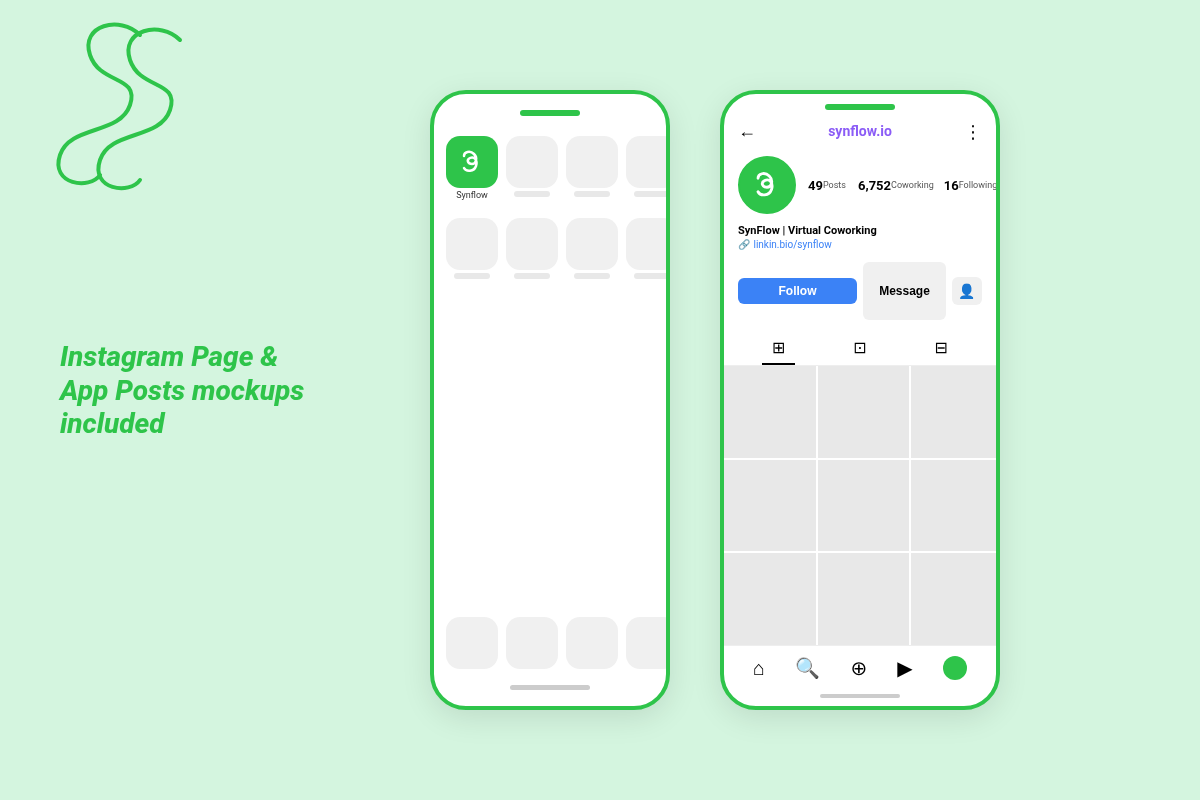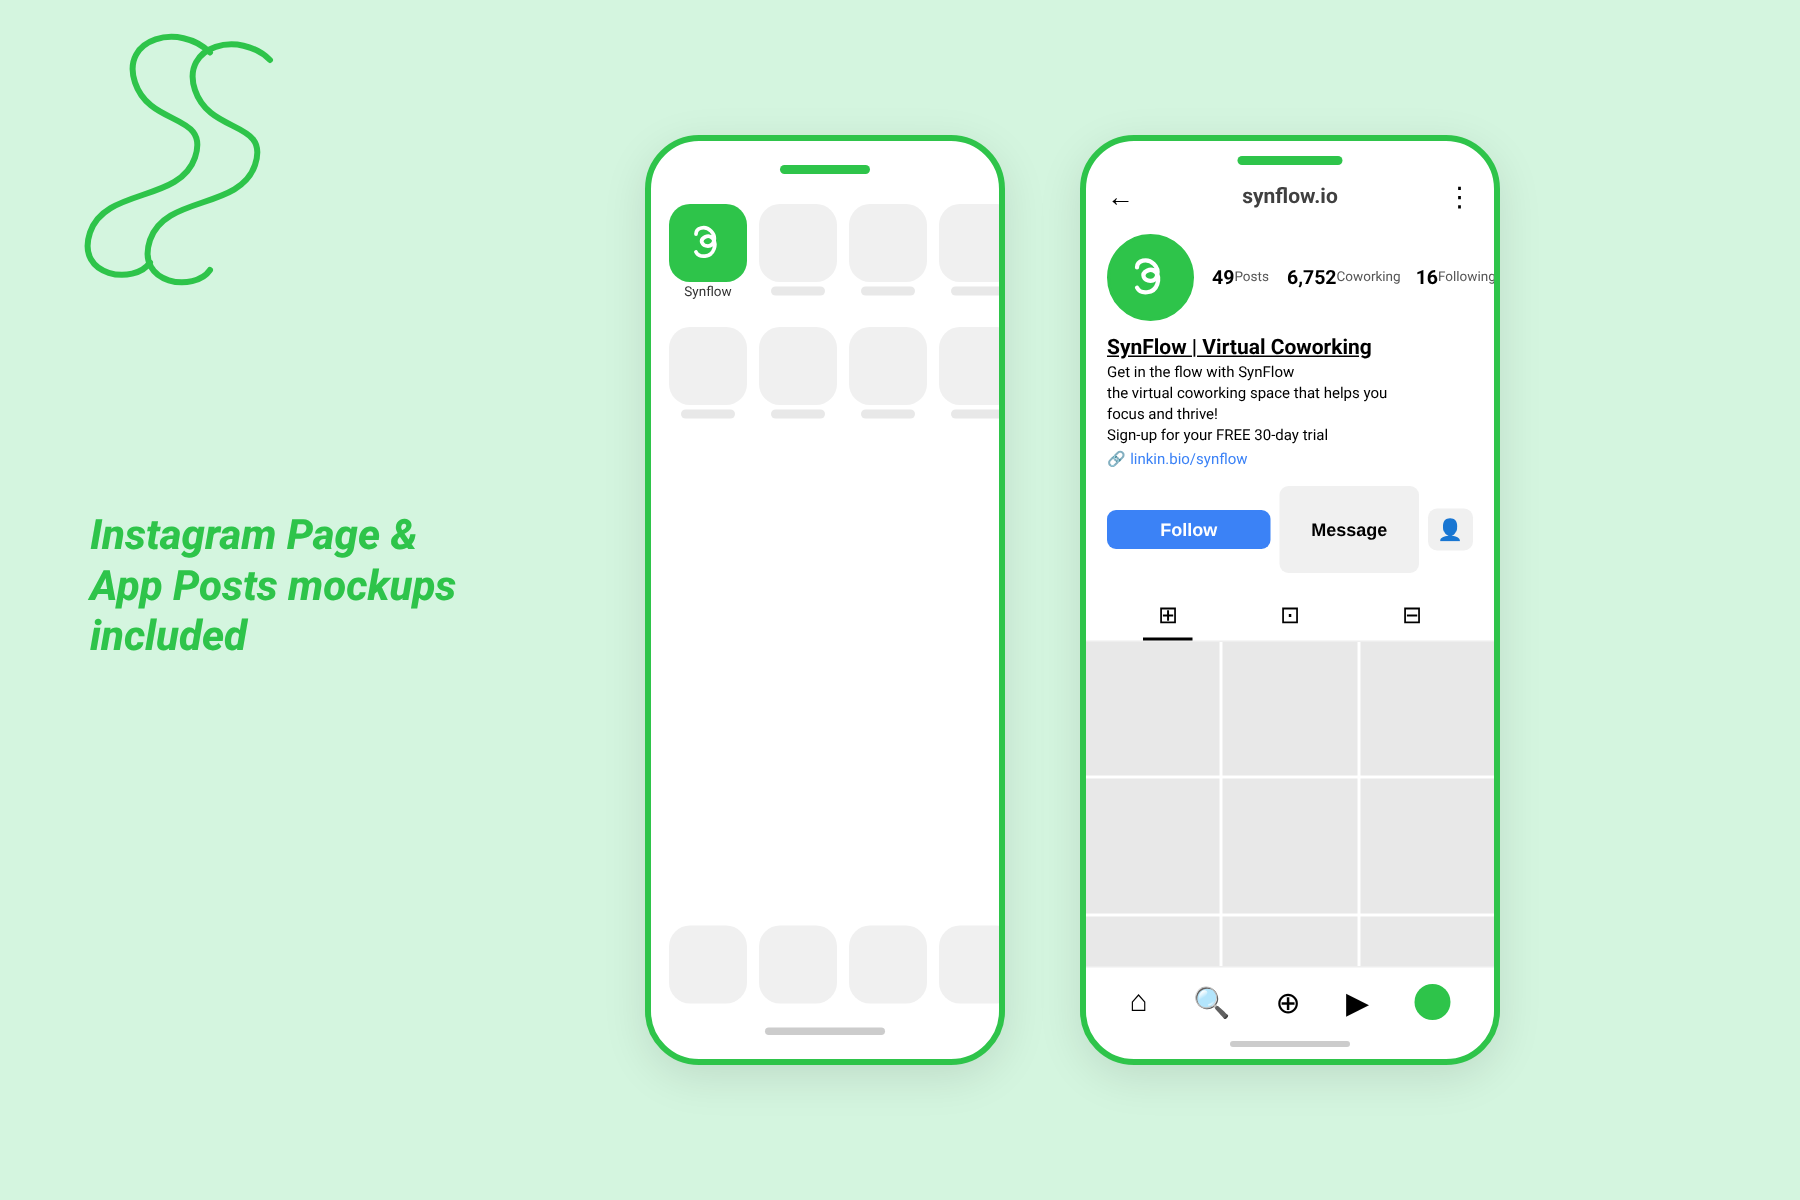--- a/index.html
+++ b/index.html
@@ -175,21 +175,21 @@
 
     .ig-back-icon {
       font-size: 18px;
       color: #000;
       cursor: pointer;
     }
 
     .ig-username {
       font-size: 14px;
       font-weight: 700;
-      color: #404040;
+      color: #8b5cf6;
     }
 
     .ig-more-icon {
       font-size: 18px;
       color: #000;
     }
 
     .ig-profile-section {
       display: flex;
       align-items: center;
@@ -230,25 +230,24 @@
     .ig-stat-label {
       font-size: 9px;
       color: #555;
     }
 
     .ig-bio-section {
       padding: 2px 14px 8px;
     }
 
     .ig-bio-name {
-      font-size: 14px;
+      font-size: 11px;
       font-weight: 700;
       color: #000;
       margin-bottom: 2px;
-      text-decoration: underline;
     }
 
     .ig-bio-text {
       font-size: 10px;
       color: #000;
       line-height: 1.4;
     }
 
     .ig-bio-link {
       font-size: 10px;
@@ -265,21 +264,21 @@
       padding: 4px 14px 8px;
       align-items: center;
     }
 
     .ig-follow-btn {
       flex: 1;
       background: #3b82f6;
       color: white;
       border: none;
       border-radius: 6px;
-      padding: 6px 8px;
+      padding: 6px 18px;
       font-size: 12px;
       font-weight: 600;
       cursor: pointer;
     }
 
     .ig-message-btn {
       flex: 1;
       background: #f0f0f0;
       color: #000;
       border: none;
@@ -465,26 +464,20 @@
       </div>
       <div class="ig-stat">
         <span class="ig-stat-number">16</span>
         <span class="ig-stat-label">Following</span>
       </div>
     </div>
   </div>
 
   <div class="ig-bio-section">
     <div class="ig-bio-name">SynFlow | Virtual Coworking</div>
-    <div class="ig-bio-text">
-      <span>Get in the flow with SynFlow</span><br>
-      <span>the virtual coworking space that helps you</span><br>
-      <span>focus and thrive!</span><br>
-      <span>Sign-up for your FREE 30-day trial</span>
-    </div>
     <div class="ig-bio-link">
       <span>🔗</span>
       <span>linkin.bio/synflow</span>
     </div>
   </div>
 
   <div class="ig-actions">
     <button class="ig-follow-btn">Follow</button>
     <button class="ig-message-btn">Message</button>
     <button class="ig-add-btn">

